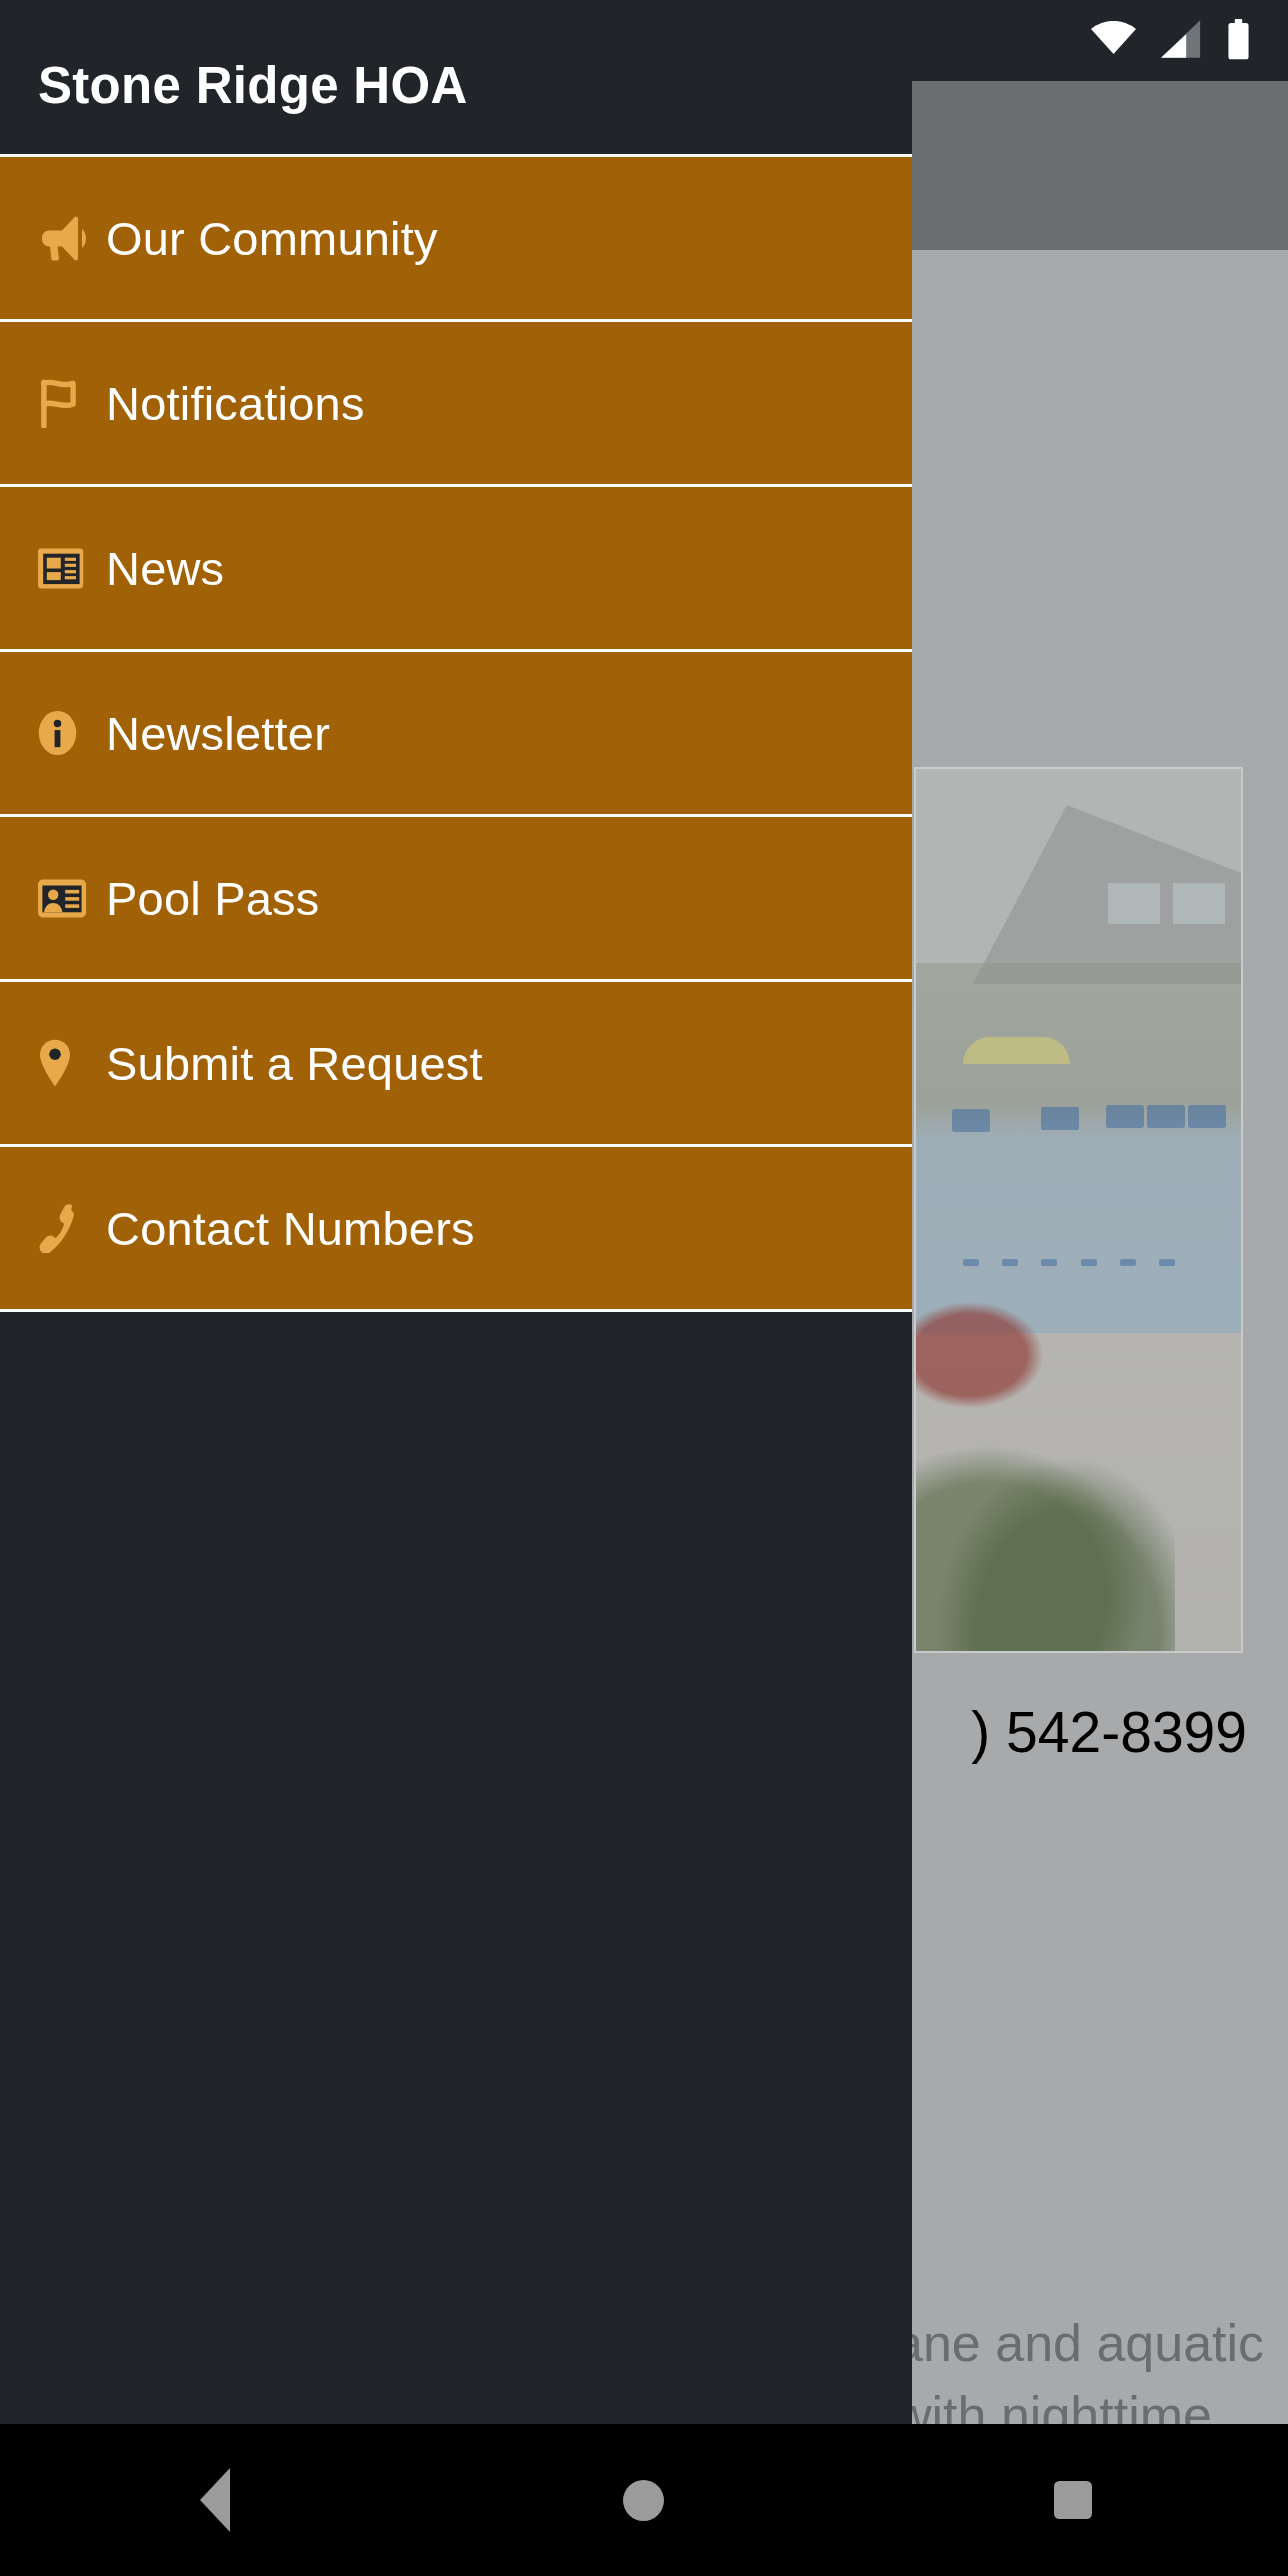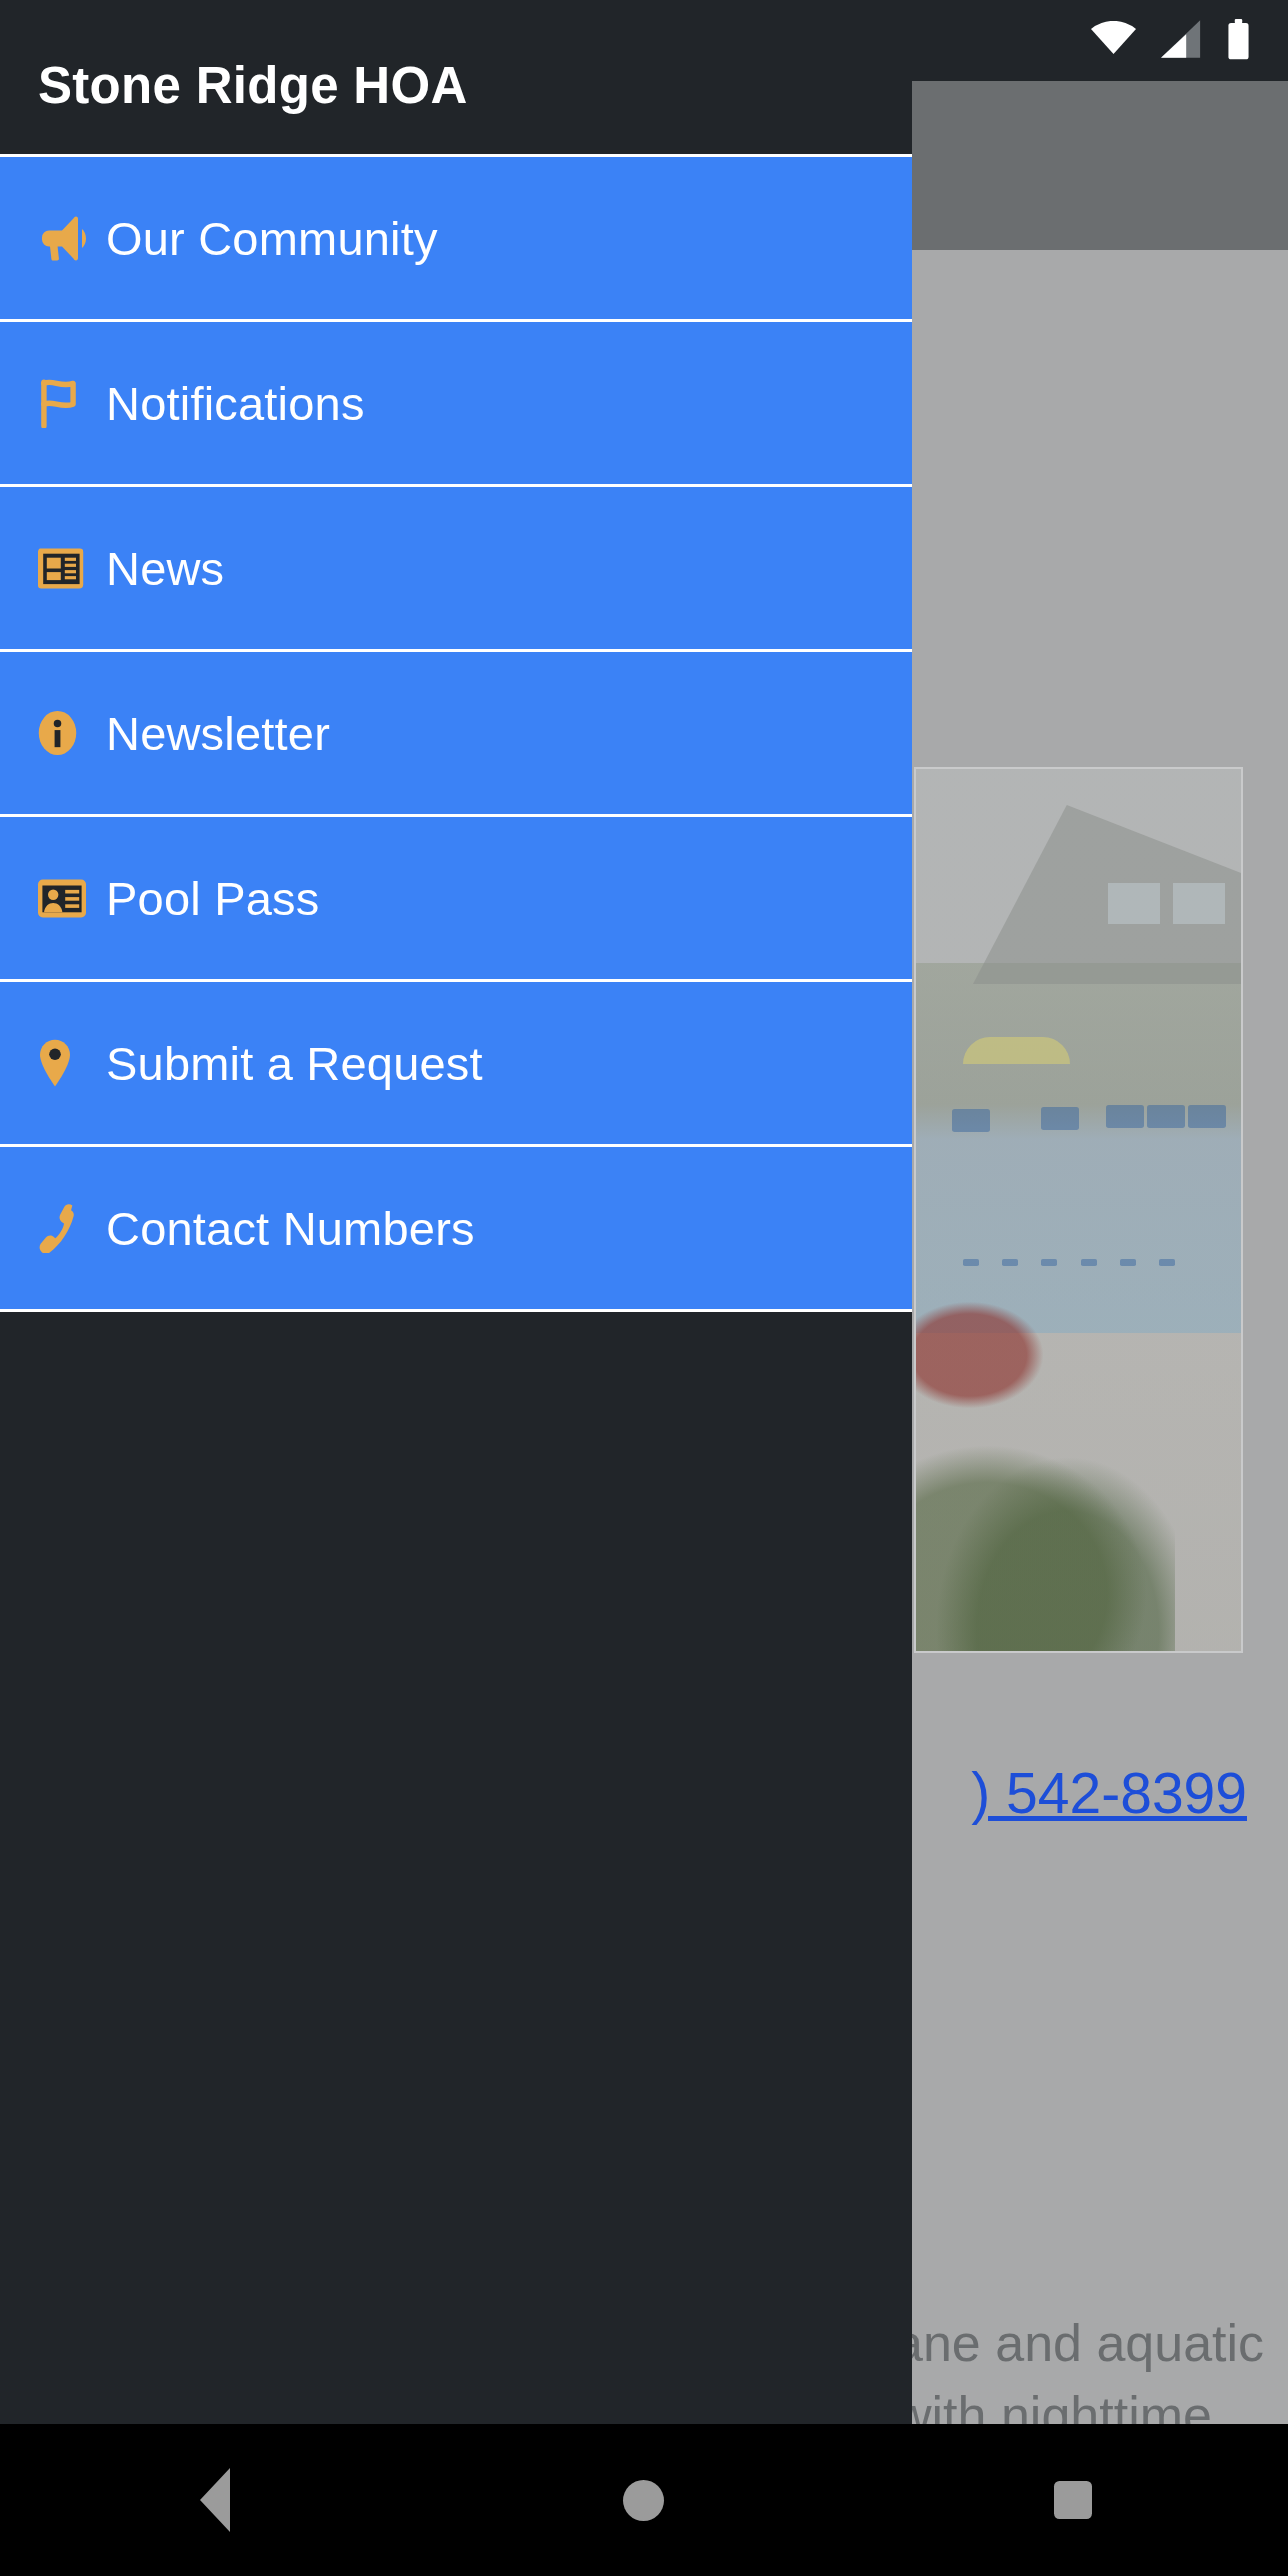--- a/index.html
+++ b/index.html
@@ -53,22 +53,22 @@
   .bg-photo .plant {
     position:absolute; left:-9px; bottom:-18px; width:268px; height:250px;
     background:radial-gradient(ellipse at 30% 70%, rgba(75,95,55,.55) 0 45%, transparent 60%),
                radial-gradient(ellipse at 60% 85%, rgba(60,85,45,.5) 0 40%, transparent 58%);
   }
   .bg-photo .flower {
     position:absolute; left:0; top:528px; width:134px; height:116px;
     background:radial-gradient(ellipse at 40% 50%, rgba(140,45,40,.6) 0 50%, transparent 65%);
   }
   .bg-phone {
-    position:absolute; right:41px; top:1760px;
-    font-size:57px; color:#1d4ed8; white-space:nowrap;text-decoration:underline;
+    position:absolute; right:41px; top:1699px;
+    font-size:57px; color:#000000; white-space:nowrap;
   }
   .bg-para {
     position:absolute; left:894px; top:2308px; width:411px;
     font-size:52px; line-height:1.38; color:#6a6d6f; white-space:nowrap;
   }
 
   
   #status-bar {
     position:absolute; left:0; top:0; width:1288px; height:81px;
     background:#212529; z-index:30;
@@ -92,21 +92,21 @@
   }
   #drawer-header {
     height:141px; display:flex; align-items:center; padding:0 38px;
     border-bottom:3.6px solid #ffffff; flex:0 0 auto;
   }
   #drawer-title { color:#fff; font-size:51px; font-weight:bold; letter-spacing:0.3px; }
   #drawer-list { flex:0 0 auto; }
   .drawer-item {
     height:165px; display:flex; align-items:center;
     padding:0 0 0 36px; border-bottom:3.6px solid #ffffff;
-    background:#3b82f6;
+    background:#a16207;
   }
   .drawer-item .ic {
     width:70px; display:flex; align-items:center; justify-content:flex-start;
     flex:0 0 auto;
   }
   .drawer-item .lbl {
     color:#fff; font-size:47px; letter-spacing:0.2px; white-space:nowrap;
   }
   #drawer-filler { flex:1 1 auto; background:#212529; }
 

